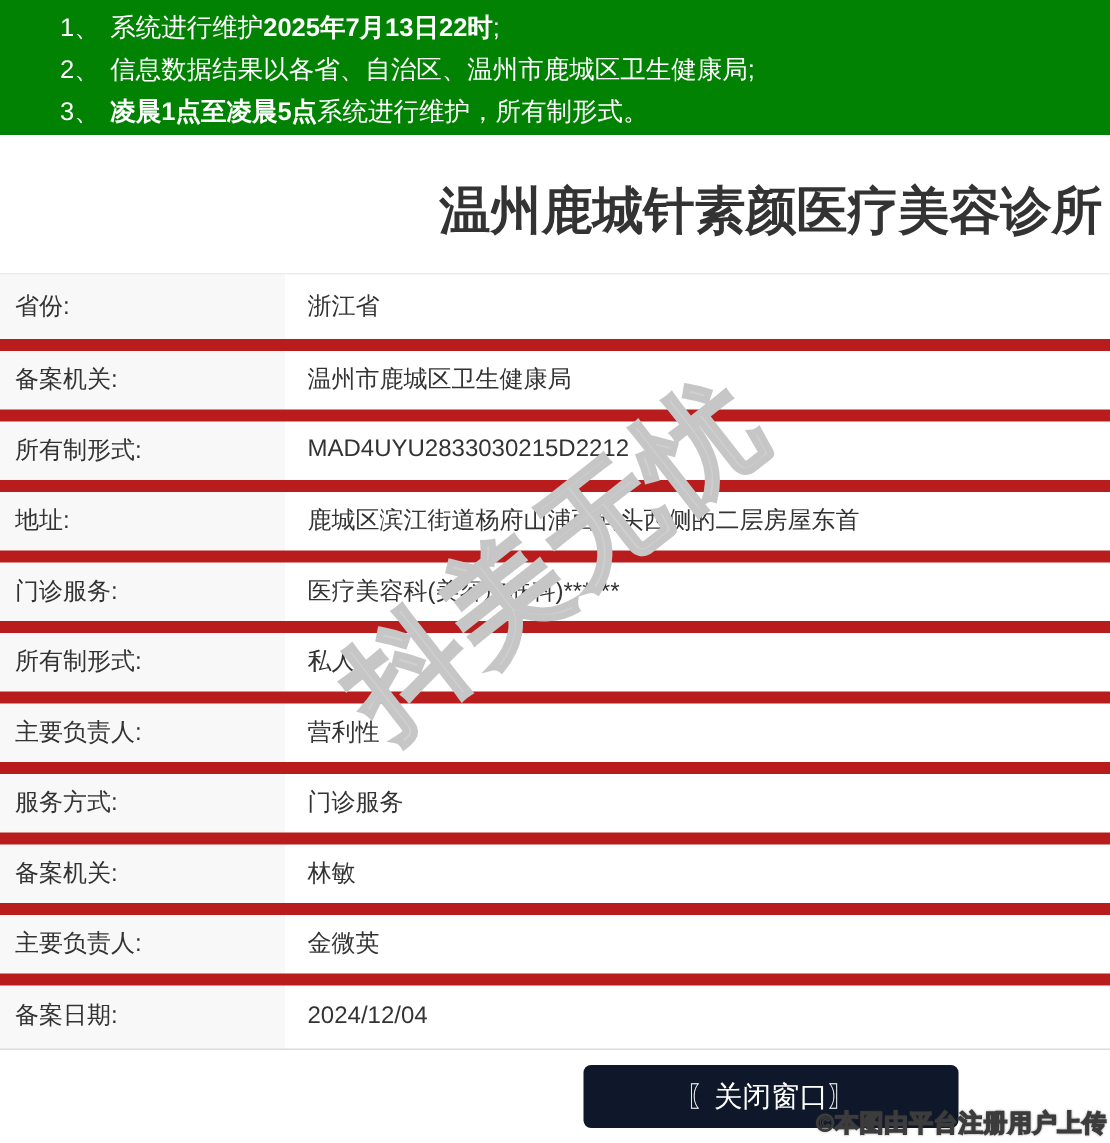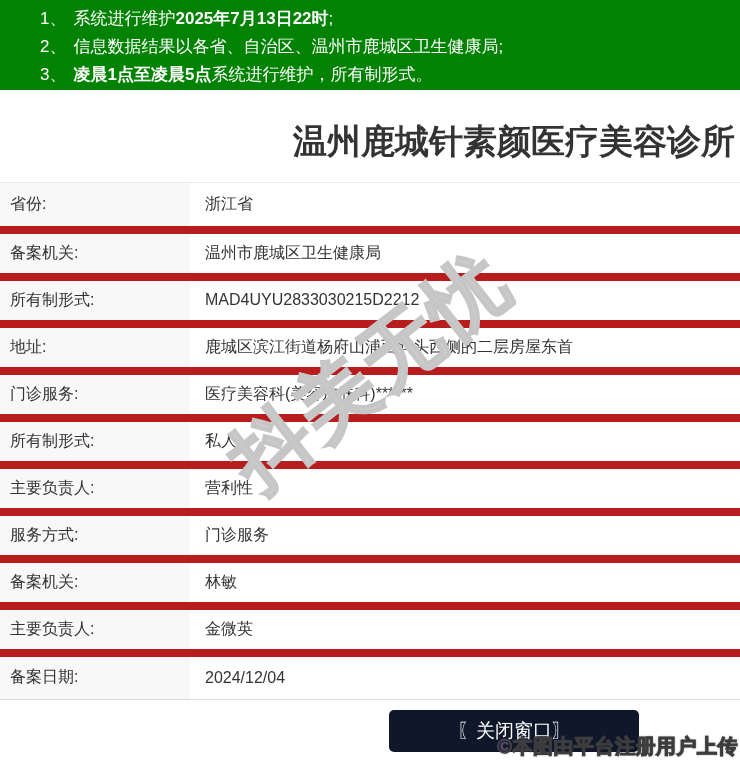--- a/index.html
+++ b/index.html
@@ -100,25 +100,25 @@
     color: transparent;
     -webkit-text-stroke: 2px #c6c6c6;
     text-shadow: 0 0 1px #cfcfcf;
     pointer-events: none;
     z-index: 5;
   }
   .wm-copyright {
     position: absolute;
     right: 2px;
     bottom: 2px;
-    font-size: 20px;
+    font-size: 16px;
     font-weight: bold;
     letter-spacing: 0.5px;
     white-space: nowrap;
-    color: #8b5cf6;
+    color: #000000;
     -webkit-text-stroke: 1px #3c3c3c;
     text-shadow: 0 0 2px #333;
     pointer-events: none;
     z-index: 6;
   }
 </style>
 </head>
 <body>
 
 <div class="viewport">

